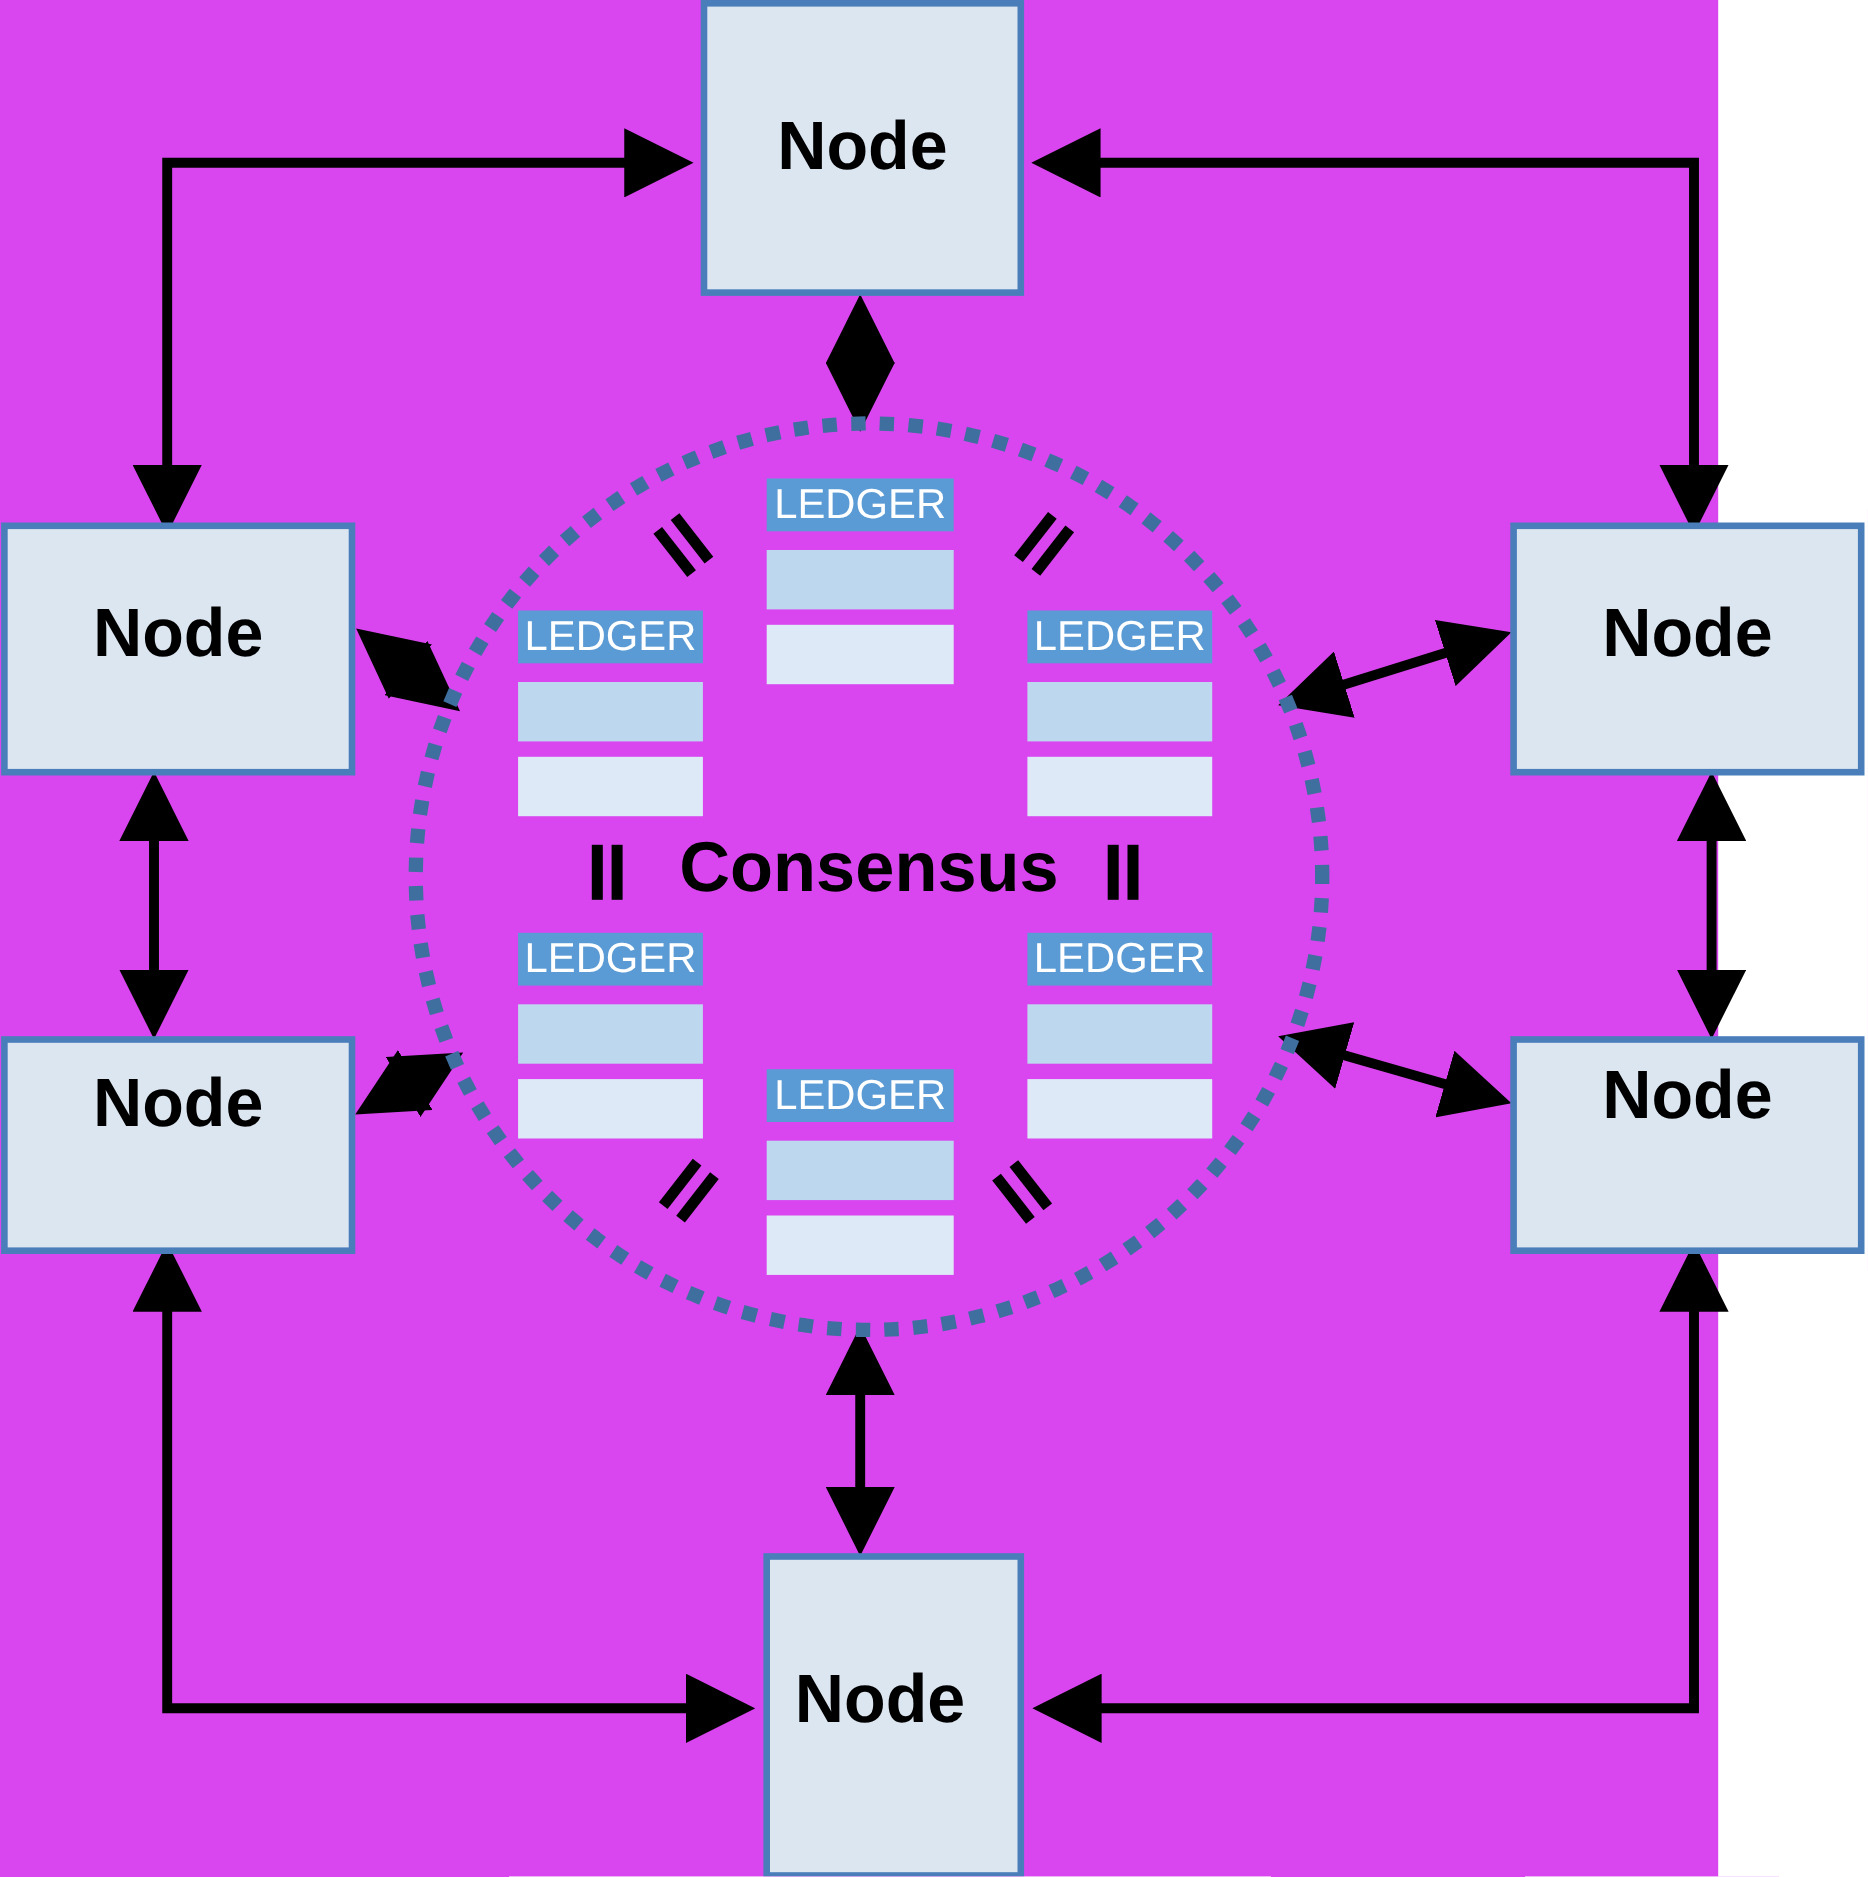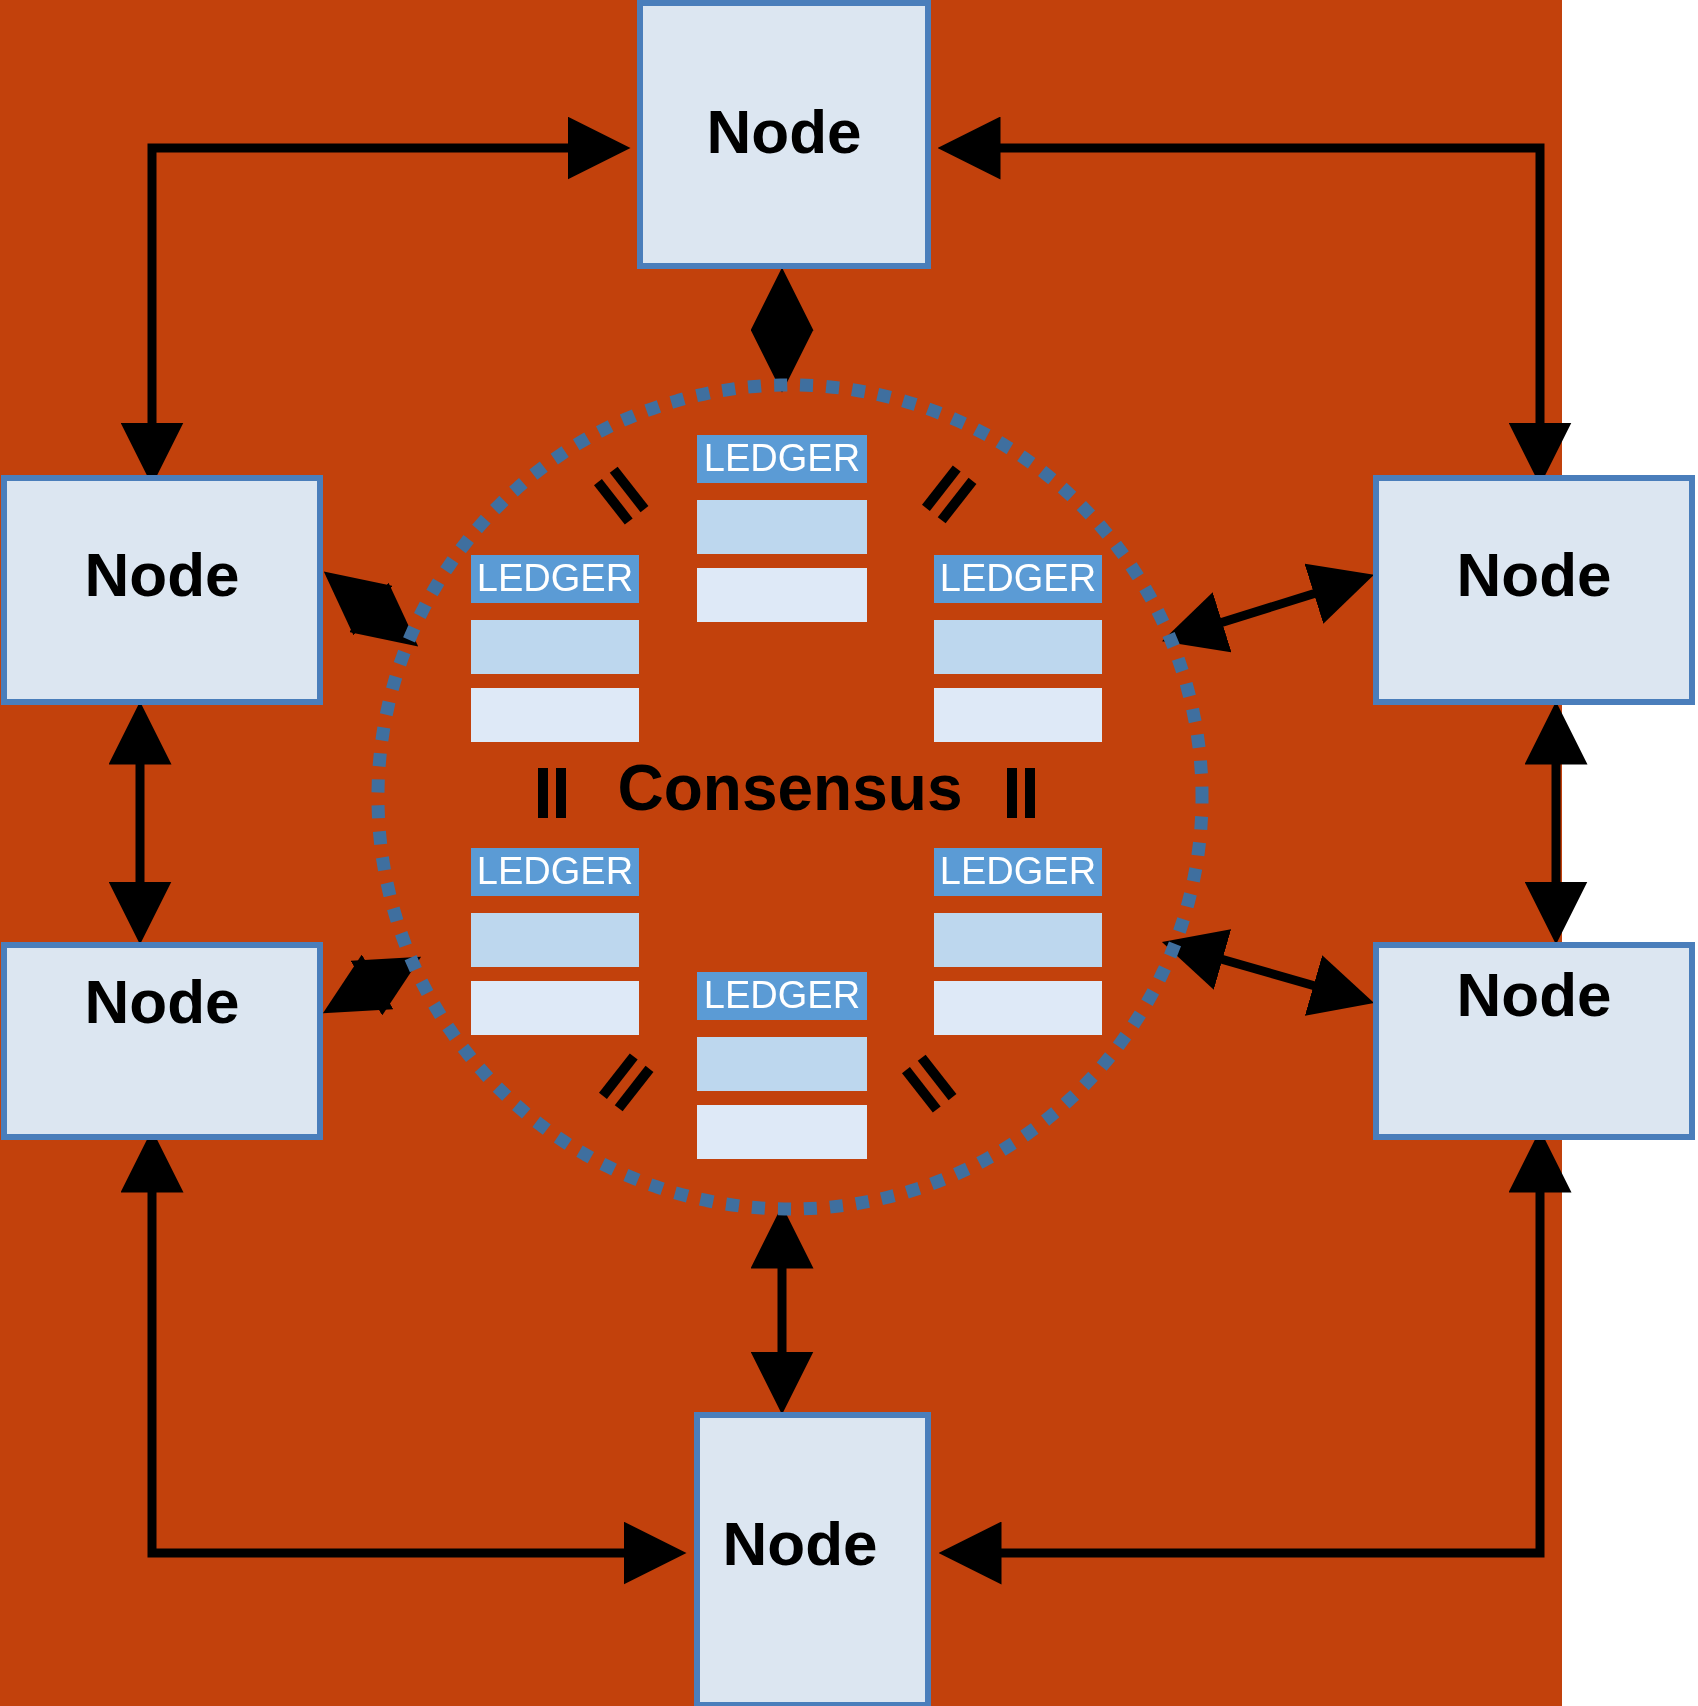--- a/index.html
+++ b/index.html
@@ -10,21 +10,21 @@
   body {
     width: 1698px;
     height: 1706px;
     font-family: "Liberation Sans", sans-serif;
     overflow: hidden;
   }
   #diagram-root {
     position: relative;
     width: 1562px;
     height: 1706px;
-    background: #c2410c;
+    background: #d946ef;
   }
   svg#diagram-svg {
     position: absolute;
     top: 0;
     left: 0;
     width: 1698px;
     height: 1706px;
     display: block;
   }
   .node-label {

